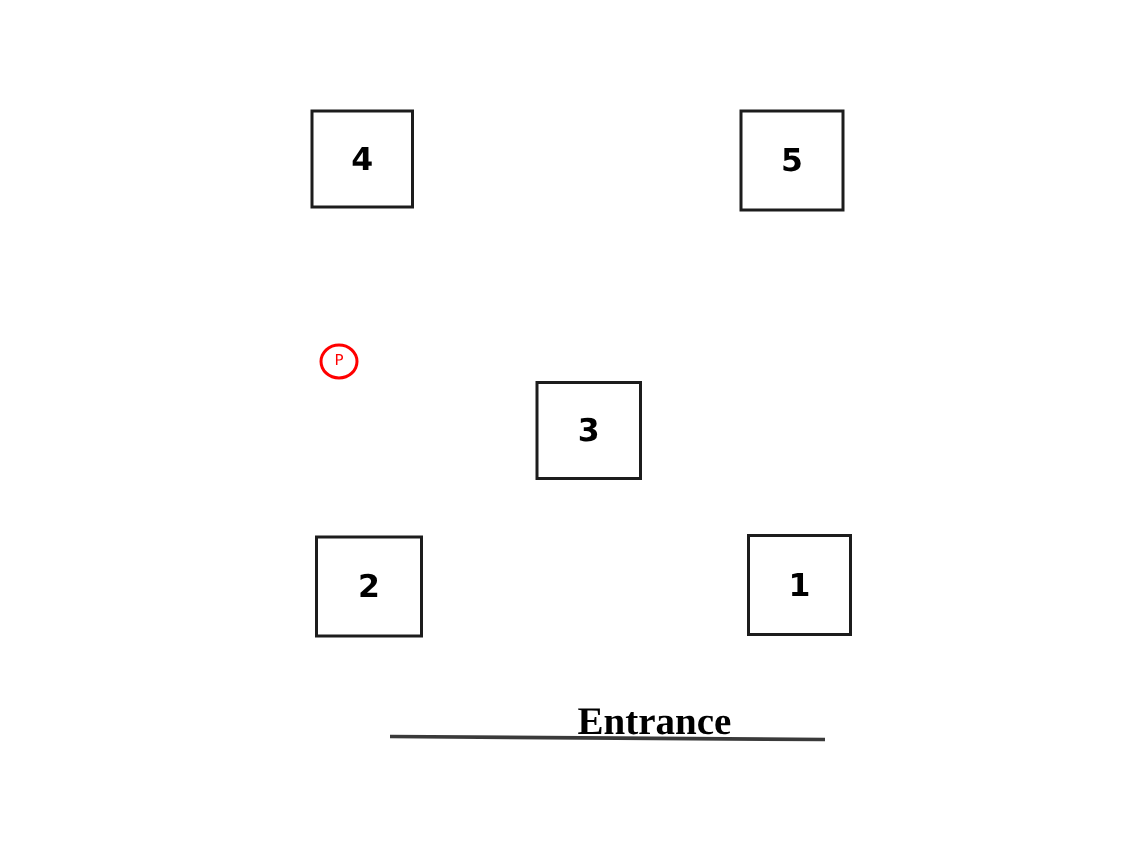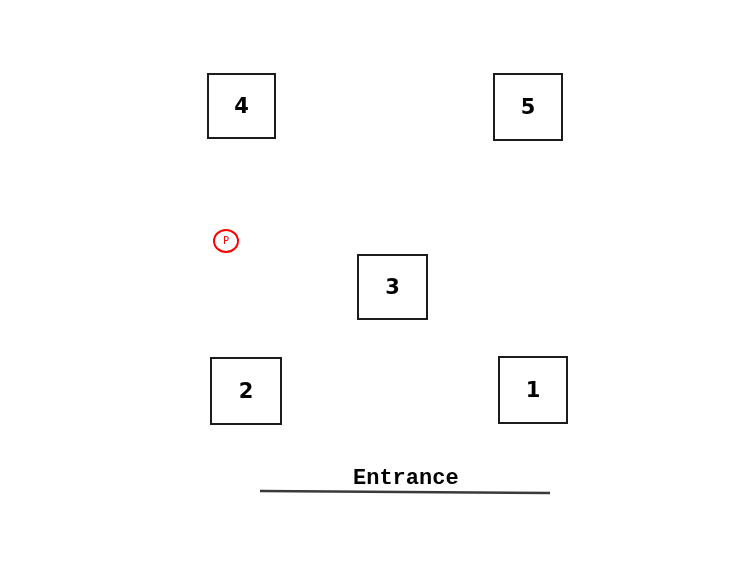--- a/index.html
+++ b/index.html
@@ -49,26 +49,27 @@
   .person-label {
     font-family: "DejaVu Sans", "Liberation Sans", sans-serif;
     font-weight: normal;
     font-size: 10px;
     line-height: 1;
     user-select: none;
   }
   
   .entrance-label {
     position: absolute;
-    font-family: Liberation Mono, monospace;
+    font-family: Liberation Serif, serif;
     font-weight: bold;
-    font-size: 22px;
+    font-size: 26px;
     color: #000000;
     white-space: nowrap;
     user-select: none;
+    margin-left: 32px;
   }
   .entrance-line {
     position: absolute;
     left: 0;
     top: 0;
     width: 750px;
     height: 563px;
     pointer-events: none;
   }
 </style>

